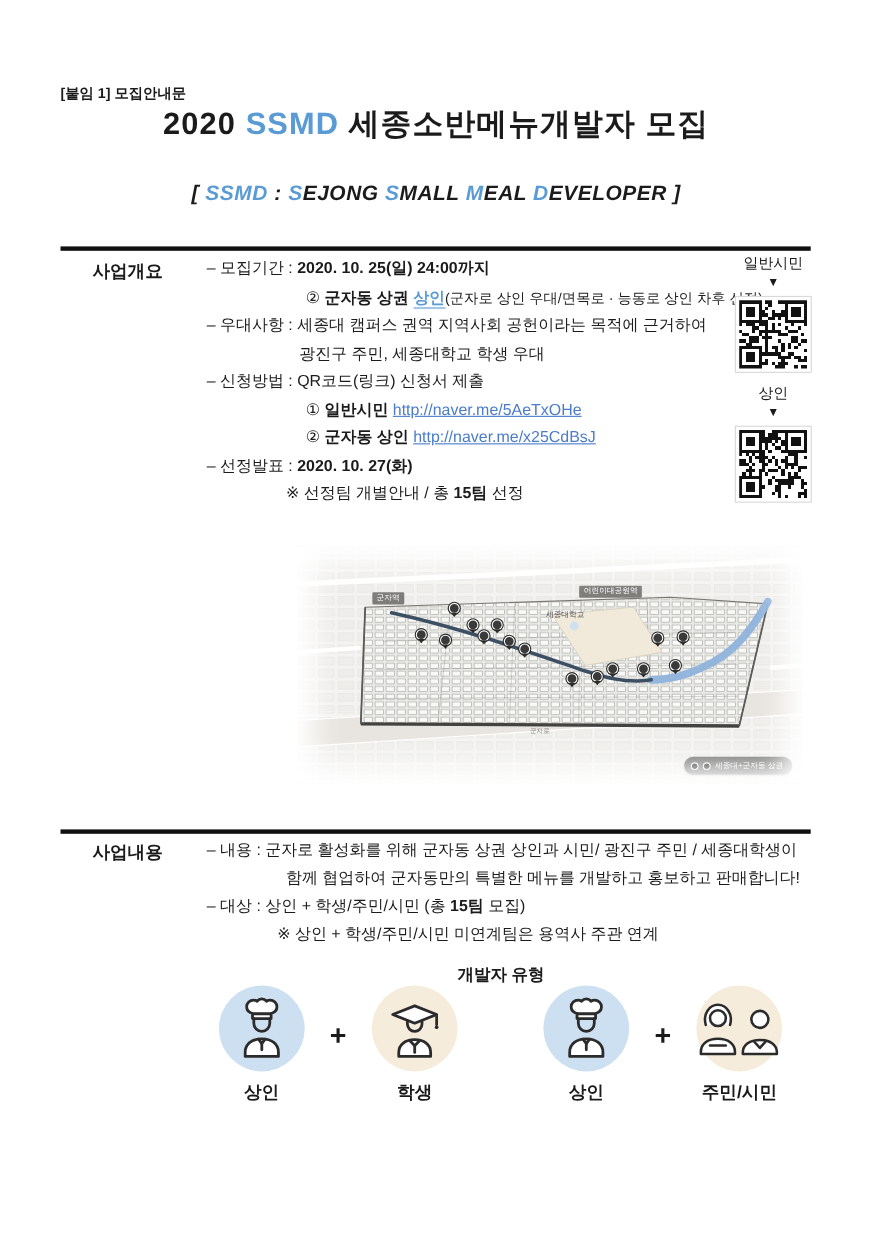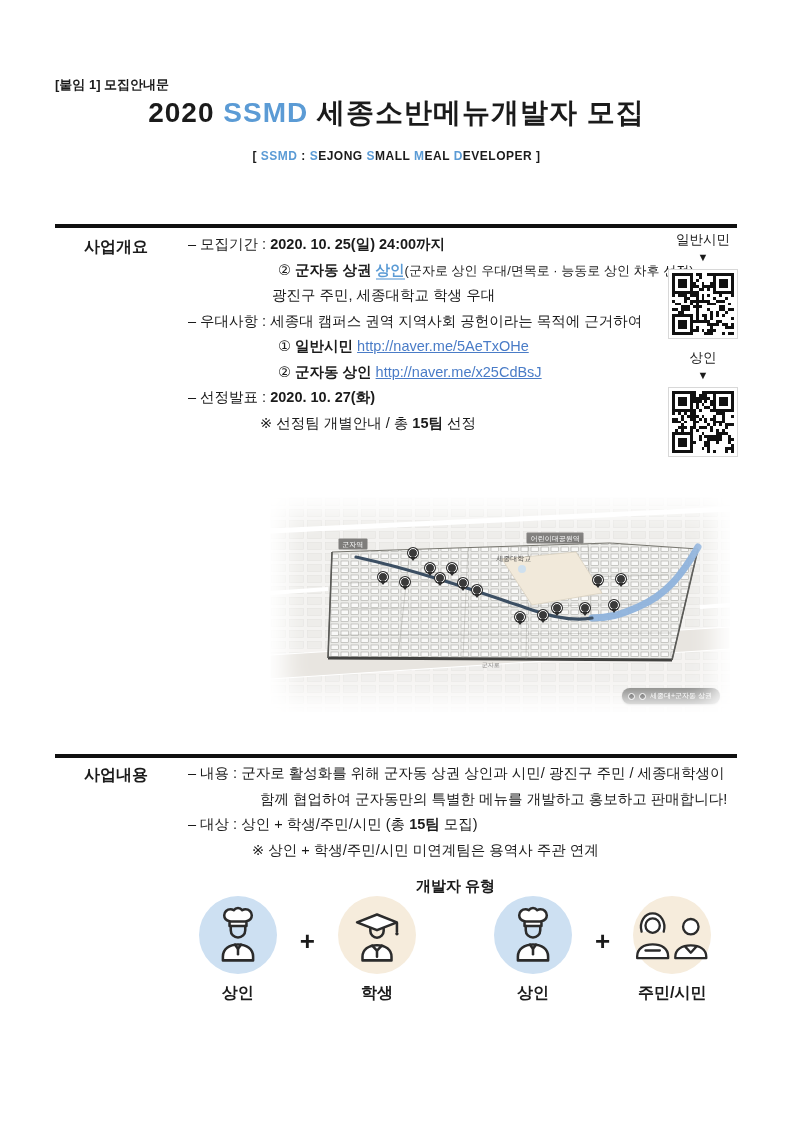--- a/index.html
+++ b/index.html
@@ -12,21 +12,21 @@
   body{
     width:793px;height:1121px;background:#ffffff;position:relative;
     font-family:"Liberation Sans","DejaVu Sans",sans-serif;color:var(--ink);
     overflow:hidden;
   }
   .abs{position:absolute;}
 
   
   .attachment{left:55px;top:76px;font-size:13px;font-weight:700;}
   .title{left:0;top:94px;width:100%;text-align:center;font-size:28px;font-weight:700;letter-spacing:1px;}
-  .subtitle{left:0;top:149px;width:100%;text-align:center;font-size:12px;font-weight:700;letter-spacing:.5px;}
+  .subtitle{left:0;top:166px;width:100%;text-align:center;font-size:19px;font-weight:700;letter-spacing:.5px;font-style:italic;}
   .sg-bl{color:var(--blue);font-weight:700;}
 
   
   .rule{left:55px;width:682px;height:4px;background:#101010;}
   .rule1{top:224px;} .rule2{top:754px;}
 
   .sec-heading{left:64px;font-size:16px;font-weight:800;margin-left:20px;}
   .sec1-h{top:237px;} .sec2-h{top:765px;}
 
   
@@ -82,22 +82,23 @@
 
   <div class="abs attachment">[붙임 1] 모집안내문</div>
   <div class="abs title"><span class="sg-p">2020 </span><span class="sg-bl">SSMD</span><span class="sg-p"> 세종소반메뉴개발자 모집</span></div>
   <div class="abs subtitle"><span class="sg-p">[ </span><span class="sg-bl">SSMD</span><span class="sg-p"> : </span><span class="sg-bl">S</span><span class="sg-p">EJONG </span><span class="sg-bl">S</span><span class="sg-p">MALL </span><span class="sg-bl">M</span><span class="sg-p">EAL </span><span class="sg-bl">D</span><span class="sg-p">EVELOPER</span><span class="sg-p"> ]</span></div>
 
   <div class="abs rule rule1"></div>
   <div class="abs sec-heading sec1-h">사업개요</div>
   <div class="abs lines sec1-lines">
       <div class="line ind0"><span class="sg-p">– 모집기간 : </span><span class="sg-b">2020. 10. 25(일) 24:00까지</span></div>
       <div class="line ind2"><span class="sg-p">② </span><span class="sg-b">군자동 상권</span><span class="sg-p"> </span><span class="sg-blu">상인</span><span class="sg-sm">(군자로 상인 우대/면목로 · 능동로 상인 차후 선정)</span></div>
+      <div class="line ind0"><span class="sg-p">– 우대사항 : 세종대 캠퍼스 권역 지역사회 공헌이라는 목적에 근거하여</span></div>
       <div class="line ind1"><span class="sg-p">광진구 주민, 세종대학교 학생 우대</span></div>
-      <div class="line ind0"><span class="sg-p">– 우대사항 : 세종대 캠퍼스 권역 지역사회 공헌이라는 목적에 근거하여</span></div>
+      <div class="line ind0"><span class="sg-p">– 신청방법 : QR코드(링크) 신청서 제출</span></div>
       <div class="line ind2"><span class="sg-p">① </span><span class="sg-b">일반시민</span><span class="sg-p"> </span><a class="sg-link">http://naver.me/5AeTxOHe</a></div>
       <div class="line ind2"><span class="sg-p">② </span><span class="sg-b">군자동 상인</span><span class="sg-p"> </span><a class="sg-link">http://naver.me/x25CdBsJ</a></div>
       <div class="line ind0"><span class="sg-p">– 선정발표 : </span><span class="sg-b">2020. 10. 27(화)</span></div>
       <div class="line ind3"><span class="sg-p">※ 선정팀 개별안내 / 총 </span><span class="sg-b">15팀</span><span class="sg-p"> 선정</span></div>
     </div>
 
   <div class="abs qr-col" id="qr-col">
       <div class="qr-label">일반시민</div>
       <div class="qr-arrow">▼</div>
       <div class="qr-box">

